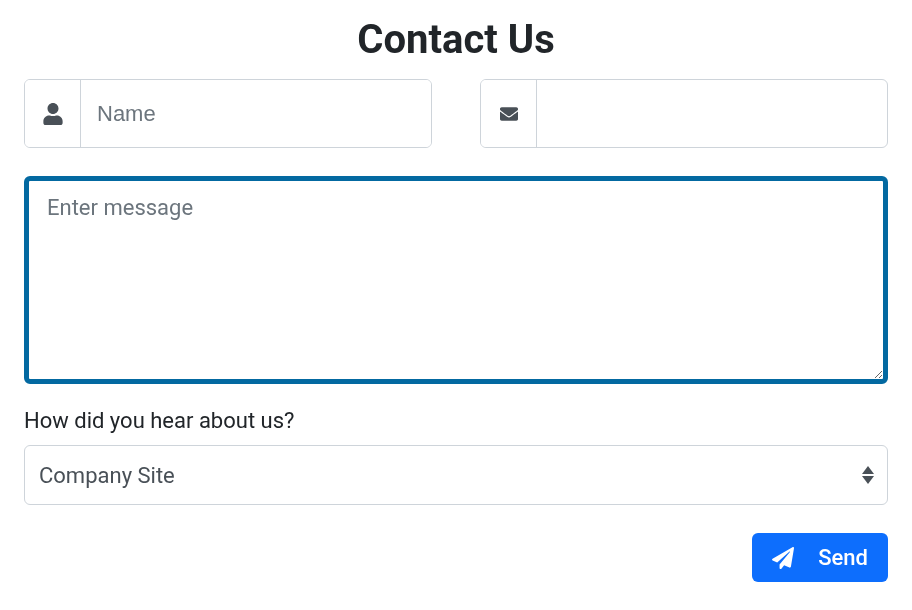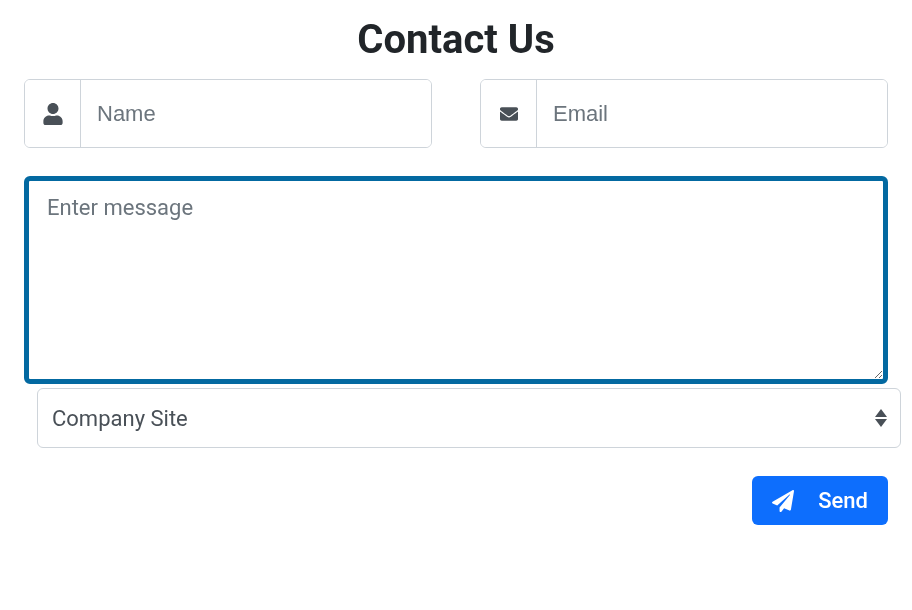--- a/index.html
+++ b/index.html
@@ -81,21 +81,20 @@
     .form-label {
       display: block;
       font-size: 22px;
       color: #212529;
       margin-top: 20px;
       margin-bottom: 12px;
     }
     .select-wrap {
       position: relative;
       width: 100%;
-      margin-left: 13px;
     }
     .select-field {
       width: 100%;
       height: 60px;
       border: 1px solid #ced4da;
       border-radius: 6px;
       padding: 0 40px 0 14px;
       font-size: 22px;
       color: #495057;
       background: #fff;
@@ -158,27 +157,27 @@
         <input type="text" class="input-field" placeholder="Name" style="">
       </div>
     </div>
     <div class="col">
       <div class="input-group">
         <div class="input-prepend">
           <svg class="icon-svg" width="24" height="18" viewBox="0 0 512 512" fill="#495057">
             <path d="M502.3 190.8c3.9-3.1 9.7-.2 9.7 4.7V400c0 26.5-21.5 48-48 48H48c-26.5 0-48-21.5-48-48V195.6c0-5 5.7-7.8 9.7-4.7 22.4 17.4 52.1 39.5 154.1 113.6 21.1 15.4 56.7 47.8 92.2 47.6 35.7.3 72-32.8 92.3-47.6 102-74.1 131.6-96.3 154-113.7zM256 320c23.2.4 56.6-29.2 73.4-41.4 132.7-96.3 142.8-104.7 173.4-128.7 5.8-4.5 9.2-11.5 9.2-18.9v-19c0-26.5-21.5-48-48-48H48C21.5 64 0 85.5 0 112v19c0 7.4 3.4 14.3 9.2 18.9 30.6 23.9 40.7 32.4 173.4 128.7 16.8 12.2 50.2 41.8 73.4 41.4z"></path>
           </svg>
         </div>
-        <input type="email" class="input-field" placeholder="Email" style="">
       </div>
     </div>
   </div>
 
   <textarea class="textarea-field" placeholder="Enter message" style=""></textarea>
 
+  <label class="form-label">How did you hear about us?</label>
 
   <div class="select-wrap">
     <select class="select-field">
       <option>Company Site</option>
     </select>
     <div class="select-arrows">
       <svg width="12" height="8" viewBox="0 0 12 8">
           <polygon points="6,0 12,8 0,8" fill="#495057"></polygon>
         </svg>
       <svg width="12" height="8" viewBox="0 0 12 8">

